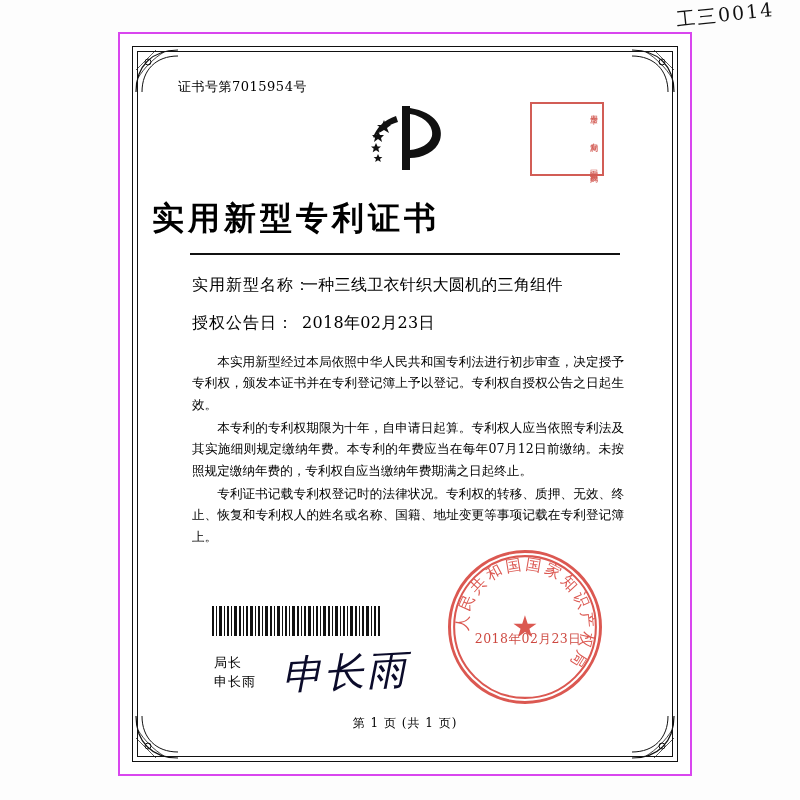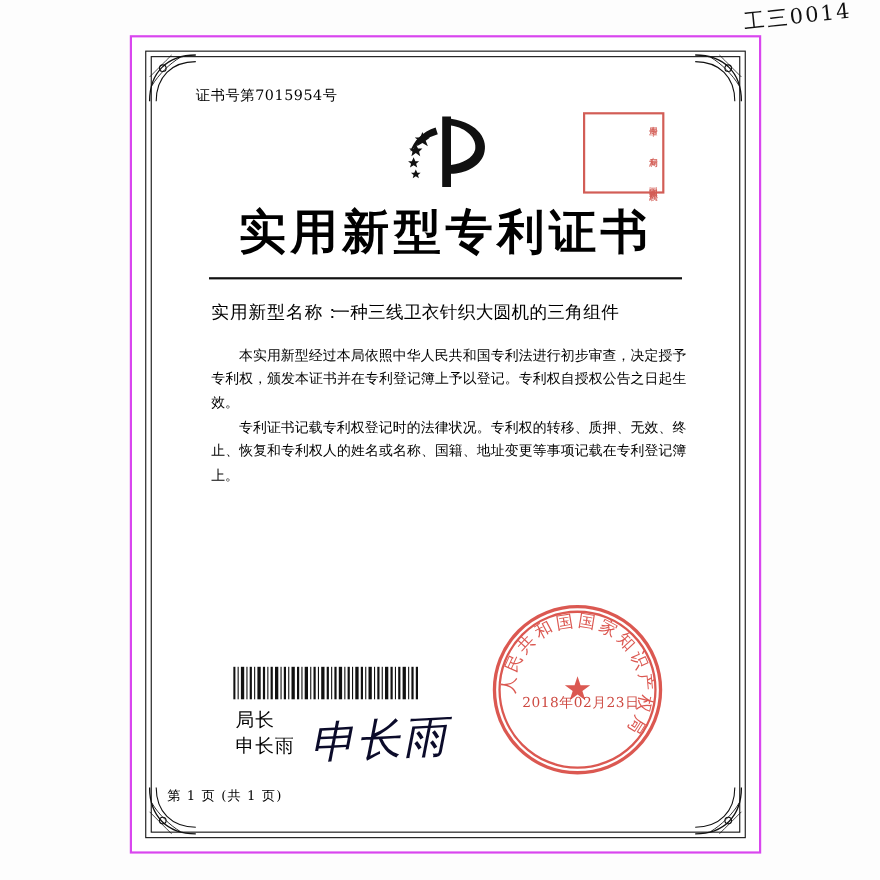--- a/index.html
+++ b/index.html
@@ -87,26 +87,26 @@
   
   .logo-wrap {
     text-align: center;
     margin-top: 4px;
     height: 78px;
     position: relative;
   }
   .logo-wrap svg { display: inline-block; }
 
   .title {
-    text-align: center;
+    text-align: left;
     font-family: "DejaVu Serif", serif;
     font-weight: bold;
-    font-size: 43px;
+    font-size: 32px;
     letter-spacing: 4px;
-    margin-top: 4px;
+    margin-top: 19px;
   }
   .title-rule {
     width: 430px;
     height: 2px;
     background: #111;
     margin: 12px auto 0 auto;
   }
 
   
   .fields {
@@ -150,21 +150,21 @@
     width: 168px;
     height: 30px;
   }
 
   
   .sig-block {
     position: absolute;
     left: 62px;
     bottom: 56px;
     font-family: "DejaVu Serif", serif;
-    font-size: 17px;
+    font-size: 13px;
     line-height: 1.45;
     letter-spacing: 1px;
   }
   .sig-hand {
     position: absolute;
     left: 130px;
     bottom: 48px;
     font-family: "DejaVu Serif", serif;
     font-size: 40px;
     font-style: italic;
@@ -232,20 +232,21 @@
     writing-mode: vertical-rl;
     text-orientation: upright;
     letter-spacing: 1px;
   }
   .seal-small span { display: block; }
 
   .footer {
     position: absolute;
     bottom: 16px;
     left: 0; right: 0;
+    text-align: center;
     font-family: "DejaVu Serif", serif;
     font-size: 12px;
     letter-spacing: 1px;
   }
 </style>
 </head>
 <body>
 
 <div class="scan">
 
@@ -313,24 +314,28 @@
         </svg>
       </div>
 
       <div class="title">实用新型专利证书</div>
       <div class="title-rule"></div>
 
       <div class="fields">
         <div class="frow">
           <span class="flabel lbl-w1">实用新型名称：</span><span class="fvalue">一种三线卫衣针织大圆机的三角组件</span>
         </div>
+        <div class="frow">
+          <span class="flabel lbl-w1">授权公告日：</span><span class="fvalue">2018年02月23日</span>
+        </div>
       </div>
 
       <div class="paras">
         <p>本实用新型经过本局依照中华人民共和国专利法进行初步审查，决定授予专利权，颁发本证书并在专利登记簿上予以登记。专利权自授权公告之日起生效。</p>
+        <p>本专利的专利权期限为十年，自申请日起算。专利权人应当依照专利法及其实施细则规定缴纳年费。本专利的年费应当在每年07月12日前缴纳。未按照规定缴纳年费的，专利权自应当缴纳年费期满之日起终止。</p>
         <p>专利证书记载专利权登记时的法律状况。专利权的转移、质押、无效、终止、恢复和专利权人的姓名或名称、国籍、地址变更等事项记载在专利登记簿上。</p>
       </div>
 
       <div class="barcode">
         <svg width="168" height="30" viewBox="0 0 168 30" preserveAspectRatio="none">
           <g fill="#111">
             <rect x="0" y="0" width="2" height="30"></rect>
               <rect x="4" y="0" width="1" height="30"></rect>
             <rect x="7" y="0" width="3" height="30"></rect>
               <rect x="12" y="0" width="1" height="30"></rect>

